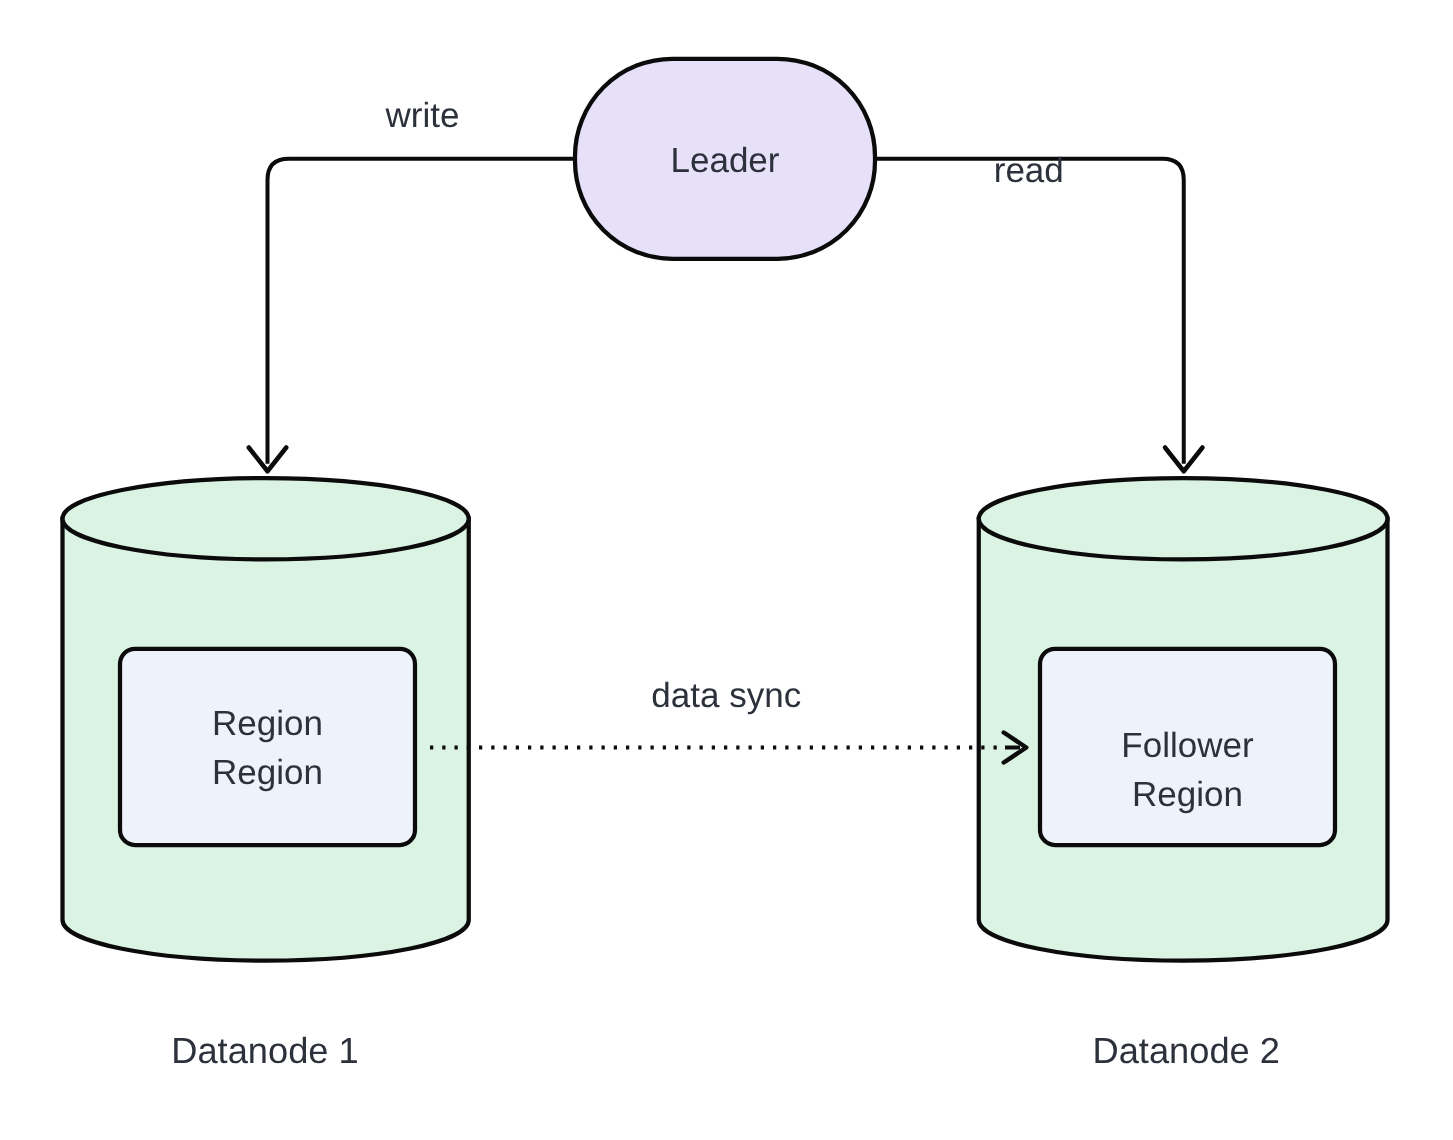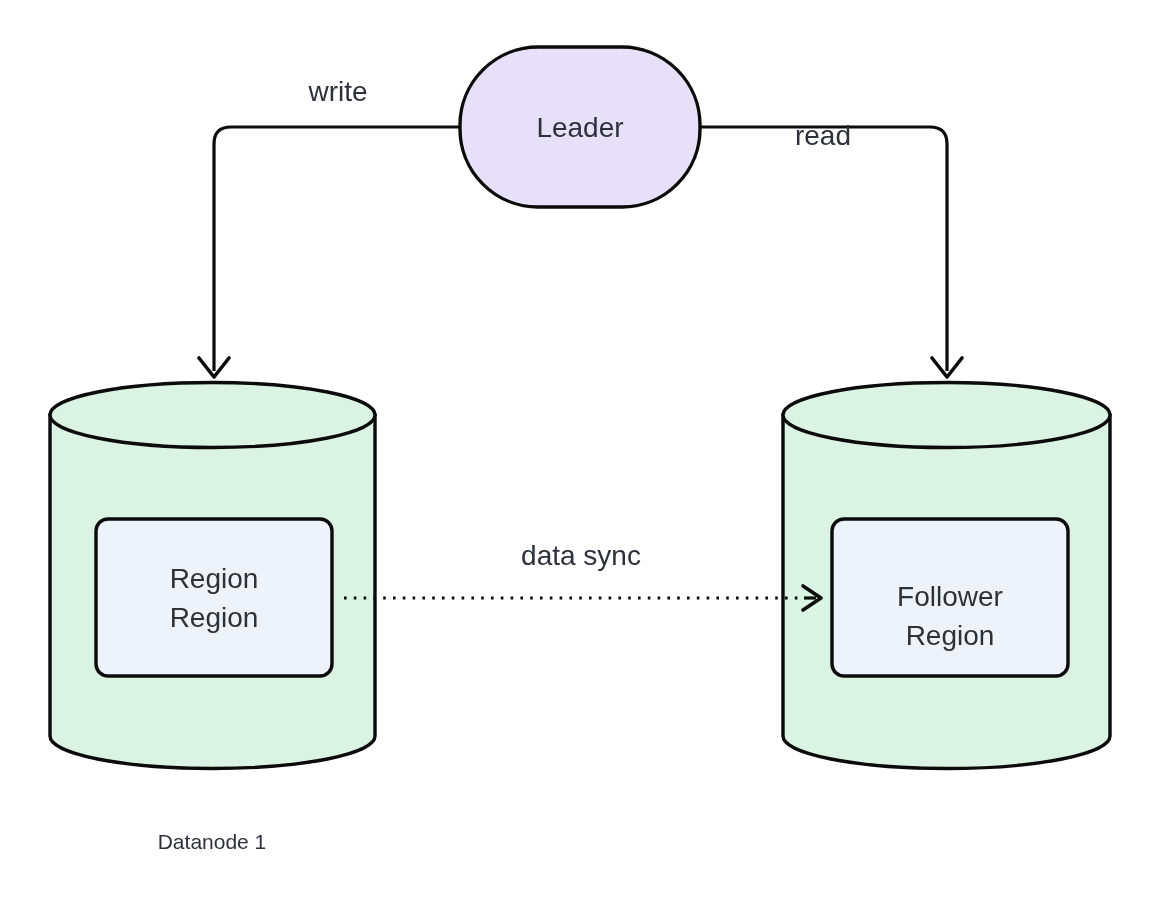--- a/index.html
+++ b/index.html
@@ -43,21 +43,21 @@
   .label {
     position: absolute;
     transform: translate(-50%, -50%);
     color: #2c313b;
     font-size: 28px;
     line-height: 1.4;
     white-space: nowrap;
     text-align: center;
   }
   .caption {
-    font-size: 21px;
+    font-size: 29px;
   }
 </style>
 </head>
 <body>
 
 <div class="canvas">
 
   <svg class="diagram-svg" width="1162" height="912" viewBox="0 0 1162 912">
 
     <g>
@@ -106,14 +106,15 @@
     <div>Region</div>
   </div>
 
   <div class="label" style="left:950px; top:616px;">
     <div>Follower</div>
     <div>Region</div>
   </div>
 
   <div class="label caption" style="left:212px; top:842px;">Datanode 1</div>
 
+  <div class="label caption" style="left:949px; top:842px;">Datanode 2</div>
 
 </div>
 
 </body></html>

